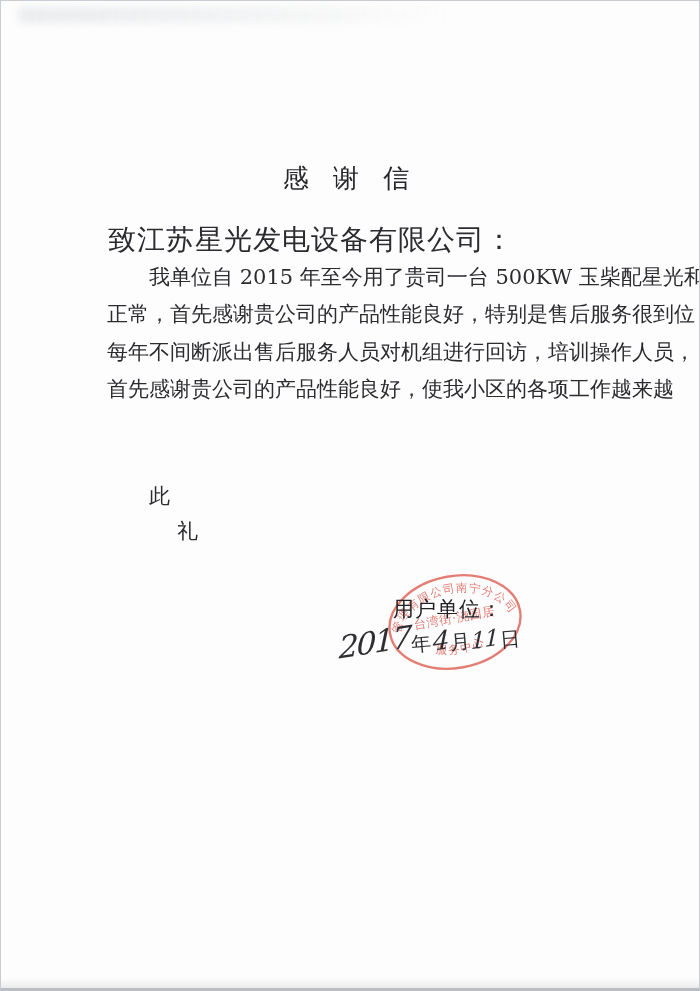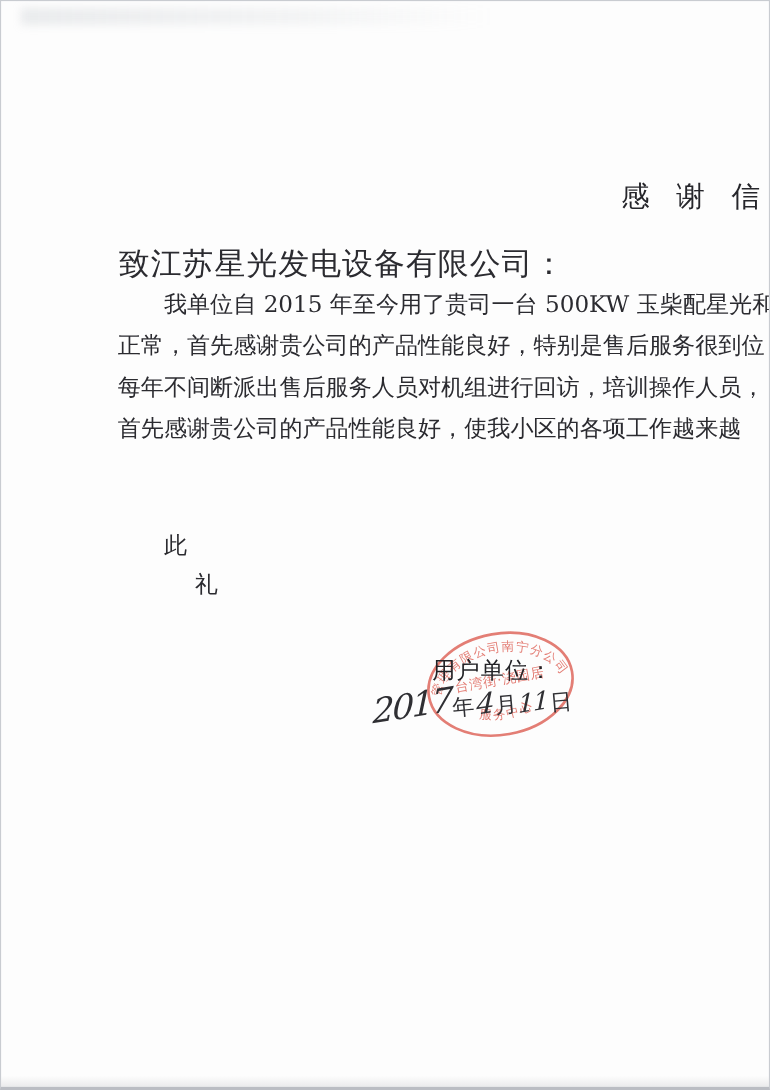--- a/index.html
+++ b/index.html
@@ -22,21 +22,21 @@
     filter:blur(4px);
     pointer-events:none;
   }
   .smudge-bottom{
     position:absolute;left:0;bottom:0;width:100%;height:10px;
     background:linear-gradient(0deg,rgba(120,124,130,.14),rgba(120,124,130,0));
     pointer-events:none;
   }
   .title{
     position:absolute;left:0;top:160px;width:100%;
-    text-align:right;
+    text-align:center;
     font-size:26px;
     letter-spacing:8px;
     font-weight:500;
     color:#26262b;
     white-space:pre;
   }
   .salutation{
     position:absolute;left:107px;top:220px;
     font-size:28px;
     color:#2b2b30;

